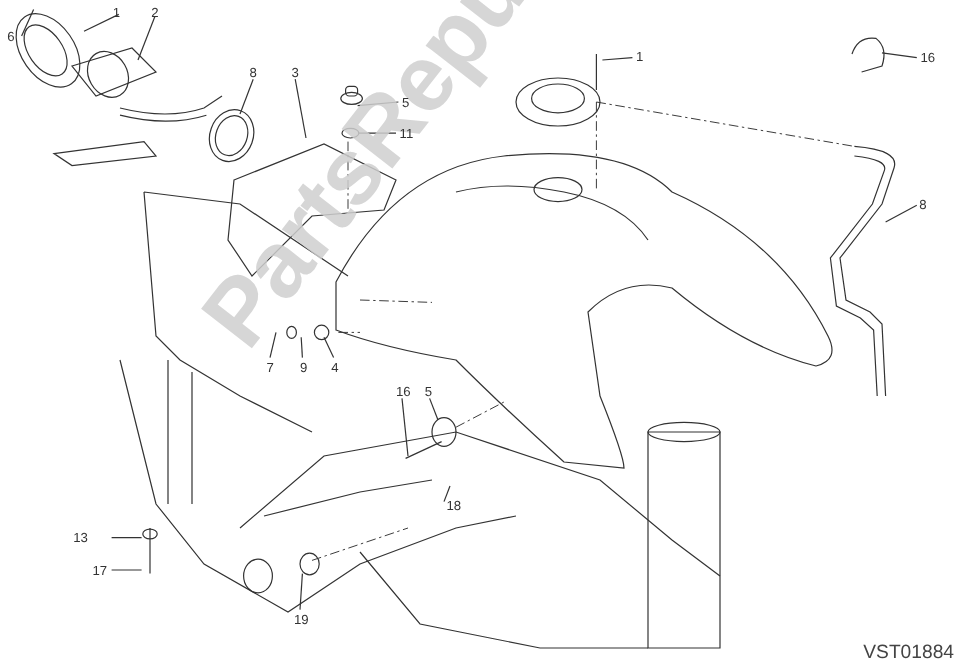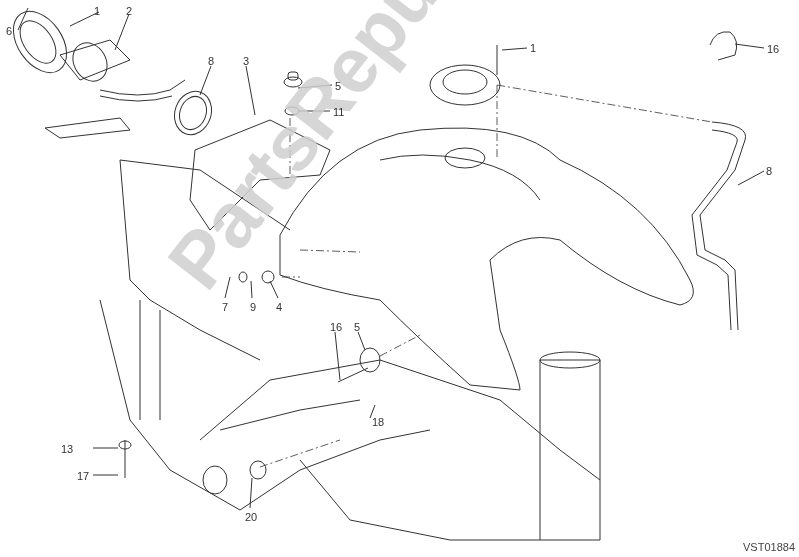--- a/index.html
+++ b/index.html
@@ -1,20 +1,20 @@
 <!DOCTYPE html>
 <html><head>
 <meta charset="utf-8">
 <style>
   html,body{margin:0;padding:0;background:#ffffff;}
   body{width:799px;height:557px;overflow:hidden;position:relative;font-family:"Liberation Sans",sans-serif;}
   #stage{position:absolute;left:0;top:0;width:799px;height:557px;}
   svg{position:absolute;left:0;top:0;}
   .callout{position:absolute;font-size:11px;color:#333;line-height:1;white-space:nowrap;}
-  .ref{position:absolute;right:4px;bottom:4px;font-size:11px;color:#444;}
+  .ref{position:absolute;right:4px;bottom:4px;font-size:16px;color:#444;}
   .wm{position:absolute;left:150px;top:250px;font-size:78px;font-weight:bold;color:#cfcfcf;transform:rotate(-52deg);transform-origin:left top;white-space:nowrap;letter-spacing:-1px;opacity:0.85;}
 </style>
 </head>
 <body>
 
 <div id="stage">
   <svg width="799" height="557" viewBox="0 0 799 557">
     <g fill="none" stroke="#333" stroke-width="1">
 
       <g>
@@ -112,16 +112,16 @@
   <div class="callout" style="left:767px;top:44px">16</div>
   <div class="callout" style="left:766px;top:166px">8</div>
   <div class="callout" style="left:222px;top:302px">7</div>
   <div class="callout" style="left:250px;top:302px">9</div>
   <div class="callout" style="left:276px;top:302px">4</div>
   <div class="callout" style="left:330px;top:322px">16</div>
   <div class="callout" style="left:354px;top:322px">5</div>
   <div class="callout" style="left:372px;top:417px">18</div>
   <div class="callout" style="left:61px;top:444px">13</div>
   <div class="callout" style="left:77px;top:471px">17</div>
-  <div class="callout" style="left:245px;top:512px">20</div>
+  <div class="callout" style="left:245px;top:512px">19</div>
 
   <div class="ref">VST01884</div>
 </div>
 
 </body></html>

